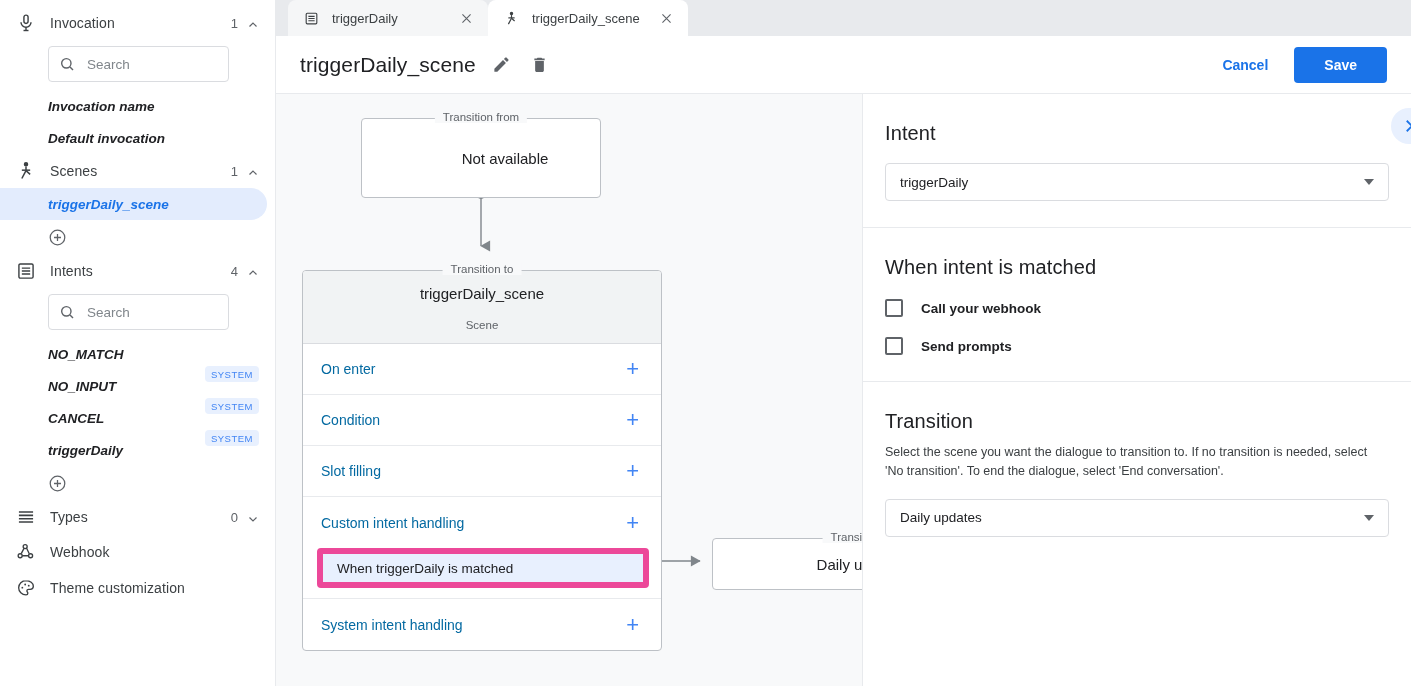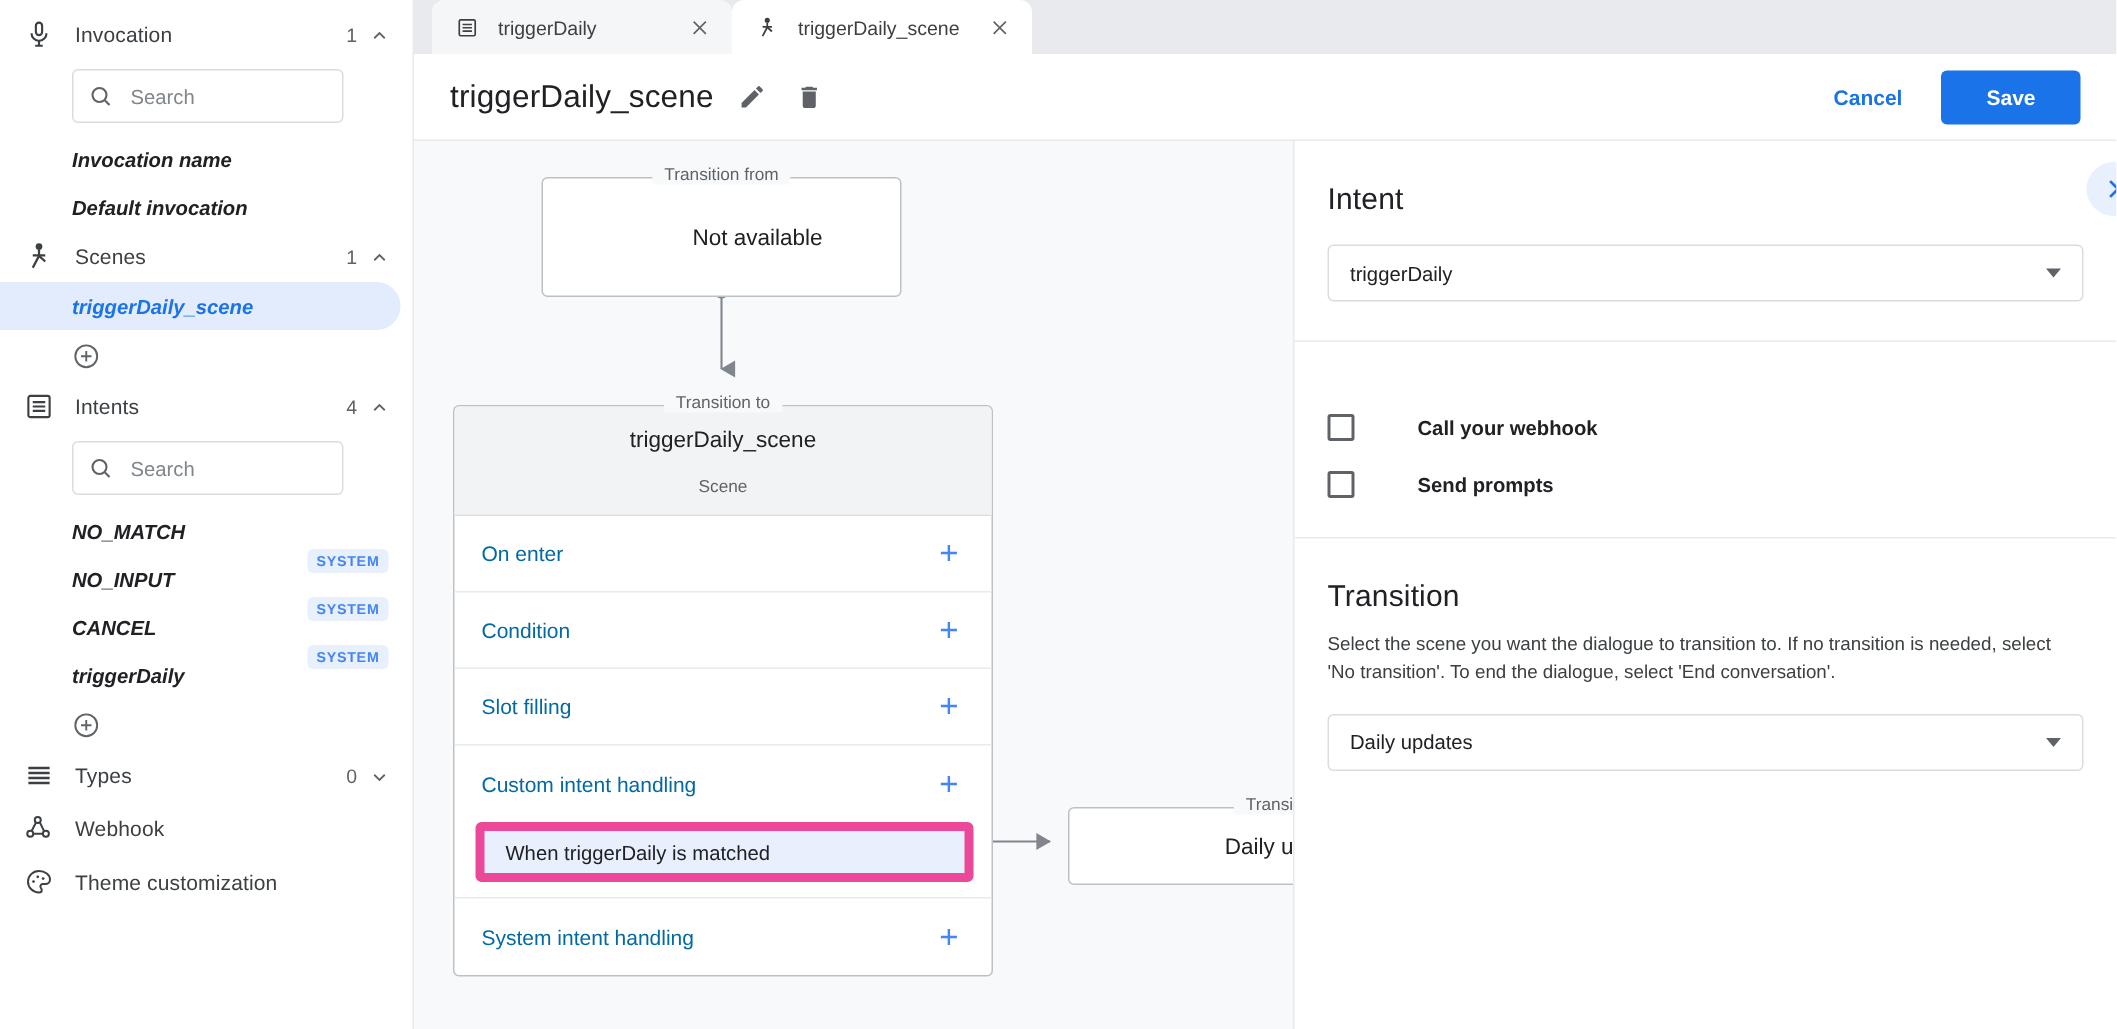--- a/index.html
+++ b/index.html
@@ -54,21 +54,21 @@
     font-size: 13.5px; font-weight: bold; color: #202124;
     cursor: pointer;
   }
   .sub-item.active {
     background: #e3ecfd; color: #1a73e8;
     border-radius: 0 18px 18px 0; margin-right: 8px;
   }
   .sub-item .nm { flex: 1 1 auto; font-style: italic; }
   .badge {
     background: #e8f0fe; color: #4285f4;
-    font-size: 9.5px; font-weight: bold; letter-spacing: .5px;
+    font-size: 9.5px; font-weight: normal; letter-spacing: .5px;
     padding: 3px 6px 2px; border-radius: 4px; margin-top: 40px;
   }
   .add-row { height: 34px; display: flex; align-items: center; padding-left: 48px; cursor: pointer; }
   .add-circle { width: 19px; height: 19px; color: #5f6368; }
 
   .flat-item {
     height: 36px; display: flex; align-items: center;
     padding: 0 16px 0 14px; cursor: pointer;
   }
   .flat-item .nav-label { font-size: 14px; }
@@ -192,21 +192,21 @@
   .sect.divider { border-bottom: 1px solid #e8eaed; }
   .sect-title { font-size: 20px; color: #202124; letter-spacing: .1px; }
   .sect-desc { font-size: 12.5px; color: #3c4043; line-height: 1.5; margin-top: 10px; max-width: 505px; }
   .select {
     margin-top: 18px; height: 38px; border: 1px solid #dadce0; border-radius: 4px;
     display: flex; align-items: center; padding: 0 14px;
     font-size: 13.5px; color: #202124; cursor: pointer; background: #fff;
   }
   .select .sv { flex: 1 1 auto; }
   .caret { width: 0; height: 0; border-left: 5px solid transparent; border-right: 5px solid transparent; border-top: 6px solid #5f6368; }
-  .cbrow { display: flex; align-items: center; margin-top: 20px; cursor: pointer; gap: 24px; }
+  .cbrow { display: flex; align-items: center; margin-top: 20px; cursor: pointer; }
   .cbox { width: 18px; height: 18px; border: 2px solid #5f6368; border-radius: 2px; flex: 0 0 18px; }
   .cblabel { margin-left: 18px; font-size: 13.5px; font-weight: bold; color: #202124; }
 </style>
 </head>
 <body>
 
 <div class="app">
 
   <div class="sidebar">
 
@@ -495,20 +495,21 @@
 
         <div class="sect divider">
           <div class="sect-title">Intent</div>
           <div class="select">
             <span class="sv">triggerDaily</span>
             <span class="caret"></span>
           </div>
         </div>
 
         <div class="sect divider">
+          <div class="sect-title">When intent is matched</div>
           <div class="cbrow">
             <span class="cbox"></span>
             <span class="cblabel">Call your webhook</span>
           </div>
           <div class="cbrow">
             <span class="cbox"></span>
             <span class="cblabel">Send prompts</span>
           </div>
         </div>
 

